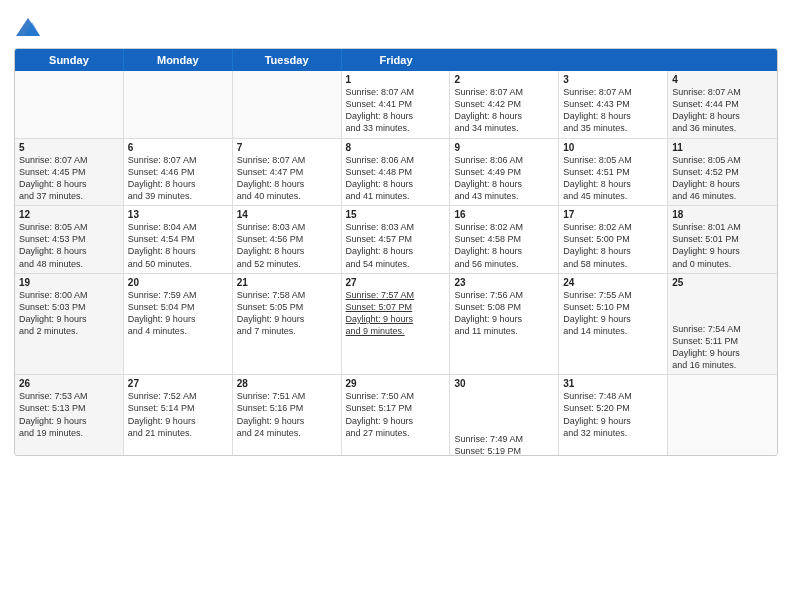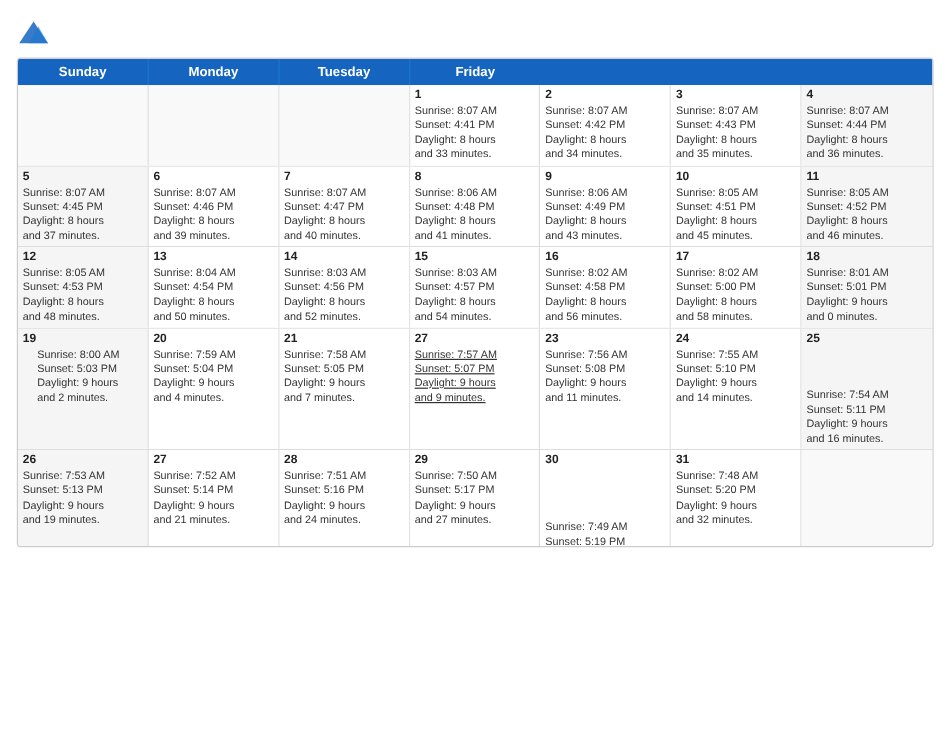--- a/index.html
+++ b/index.html
@@ -274,21 +274,21 @@
             <div class="day-num">18</div>
             <div class="cell-text" style="white-space: pre-line;">Sunrise: 8:01 AM
 Sunset: 5:01 PM
 Daylight: 9 hours
 and 0 minutes.</div>
           </div>
         </div>
         <div class="cal-row">
           <div class="cal-cell shaded">
             <div class="day-num">19</div>
-            <div class="cell-text" style="white-space: pre-line; margin-left: 12px;">Sunrise: 8:00 AM
+            <div class="cell-text" style="white-space: pre-line;">Sunrise: 8:00 AM
 Sunset: 5:03 PM
 Daylight: 9 hours
 and 2 minutes.</div>
           </div>
           <div class="cal-cell">
             <div class="day-num">20</div>
             <div class="cell-text" style="white-space: pre-line;">Sunrise: 7:59 AM
 Sunset: 5:04 PM
 Daylight: 9 hours
 and 4 minutes.</div>

